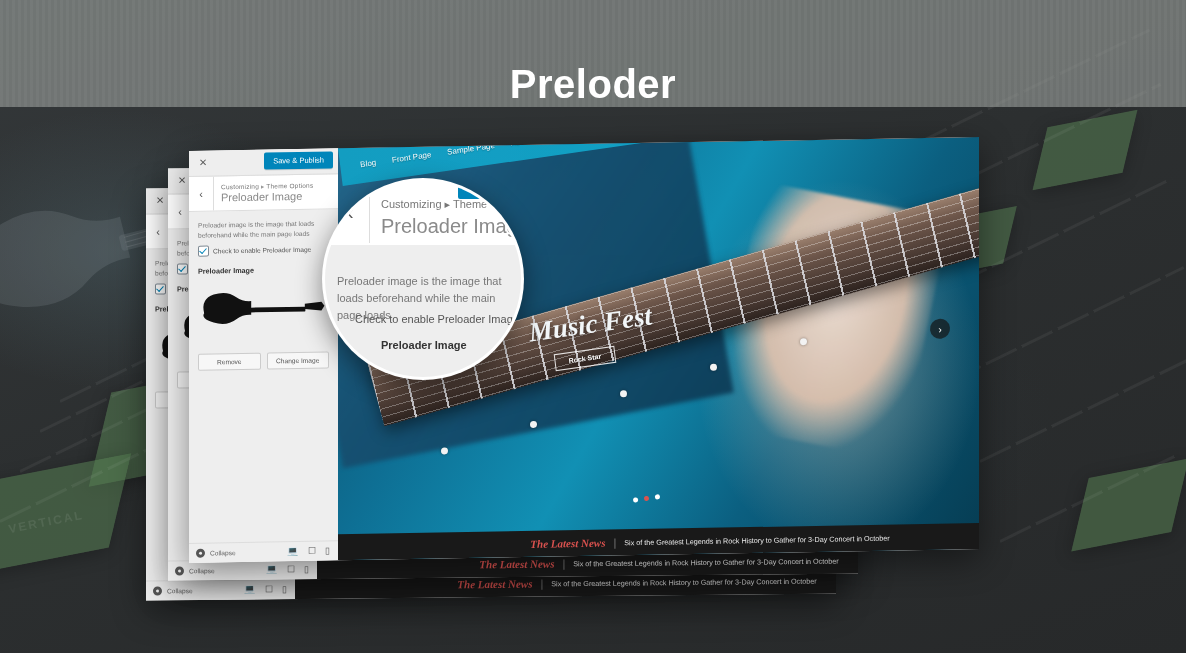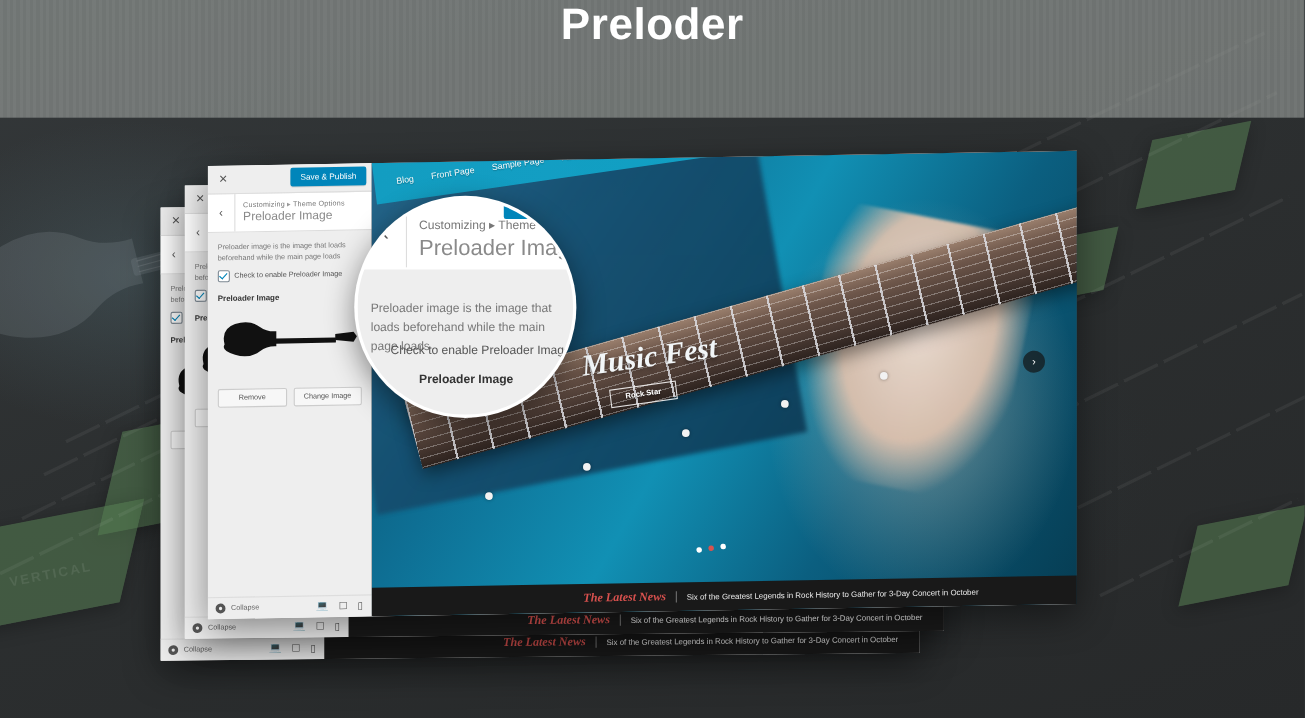--- a/index.html
+++ b/index.html
@@ -46,21 +46,21 @@
     position:absolute;left:0;top:0;width:1186px;height:107px;
     background:rgba(150,155,152,.62);
     overflow:hidden;
   }
   .topband:after{
     content:"";position:absolute;inset:0;
     background:repeating-linear-gradient(90deg, rgba(255,255,255,.035) 0 3px, rgba(0,0,0,0) 3px 6px);
   }
   .title{
     position:absolute;left:0;top:0;width:1186px;height:107px;
-    display:flex;align-items:flex-start;justify-content:center;
+    display:flex;align-items:flex-end;justify-content:center;
     color:#ffffff;font-size:40px;font-weight:bold;letter-spacing:.5px;
     z-index:3;
   }
   .title .u{ border-bottom:3px solid #ffffff; padding-bottom:4px; margin-left:11px;}
 
   
   .win{position:absolute;}
   .winInner{
     position:relative;overflow:hidden;
     background:#fff;

